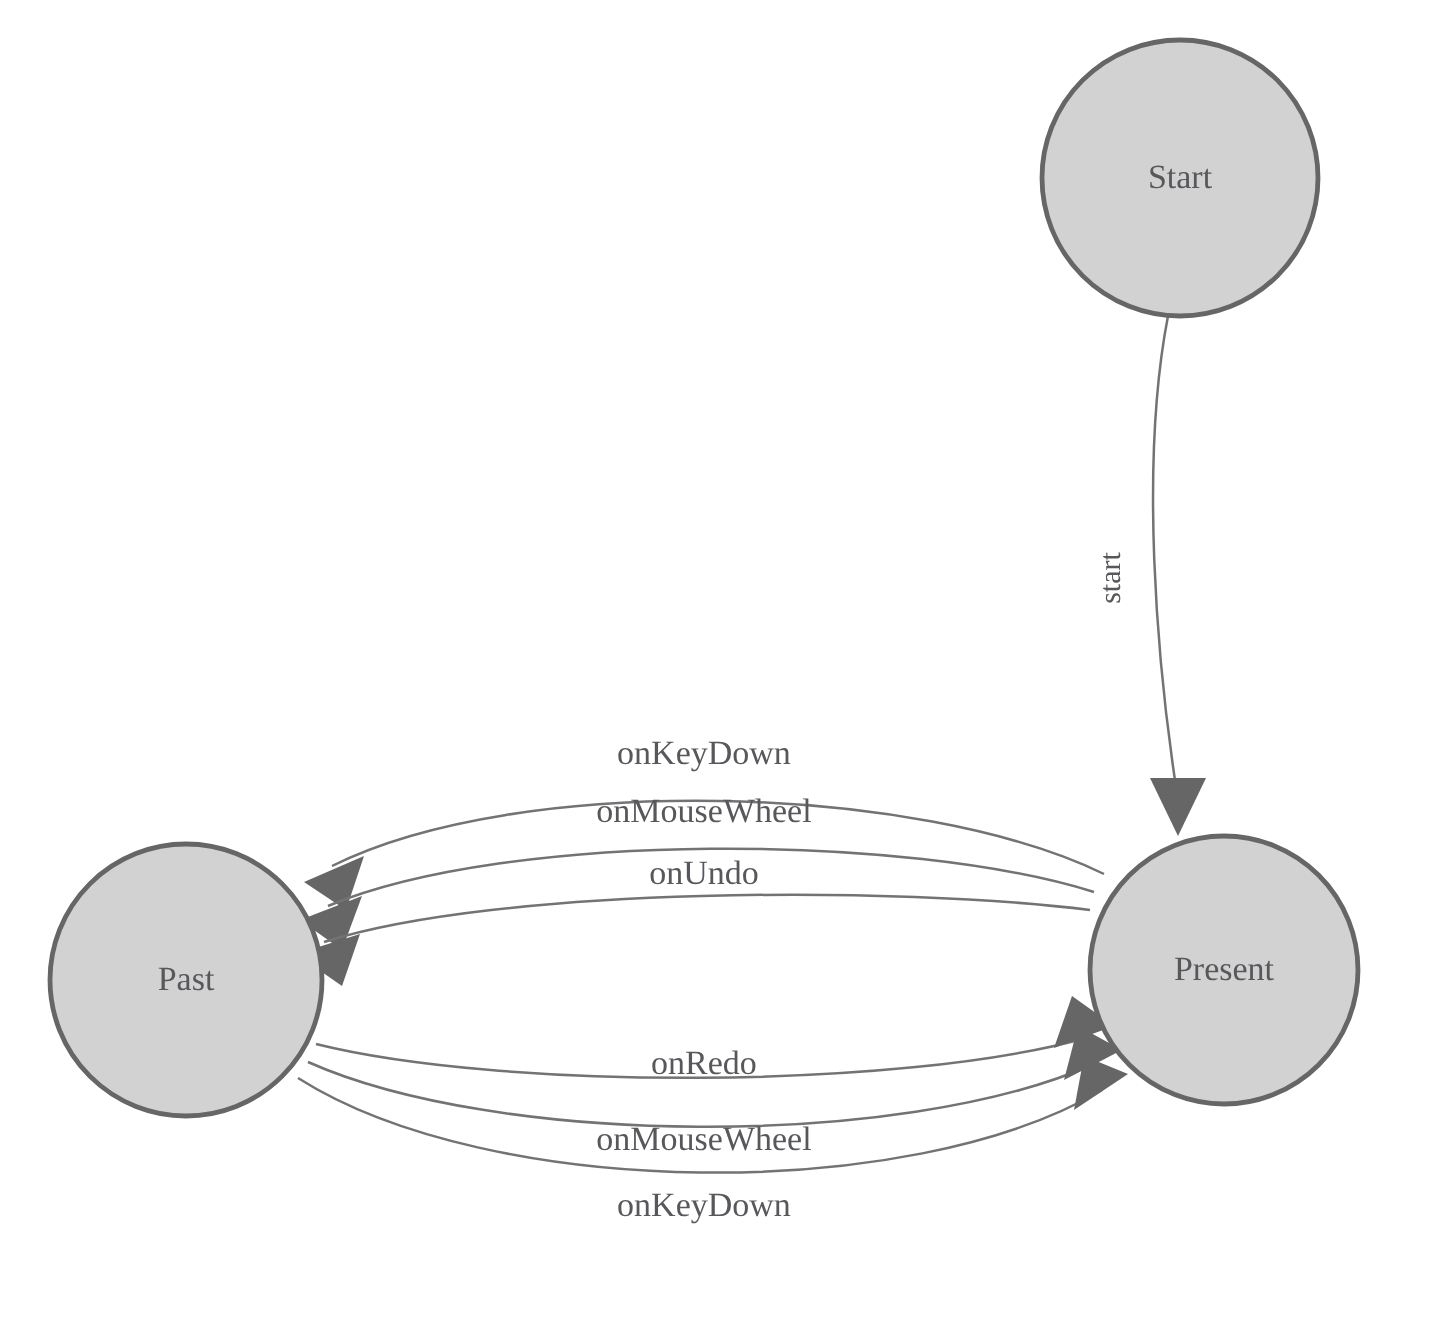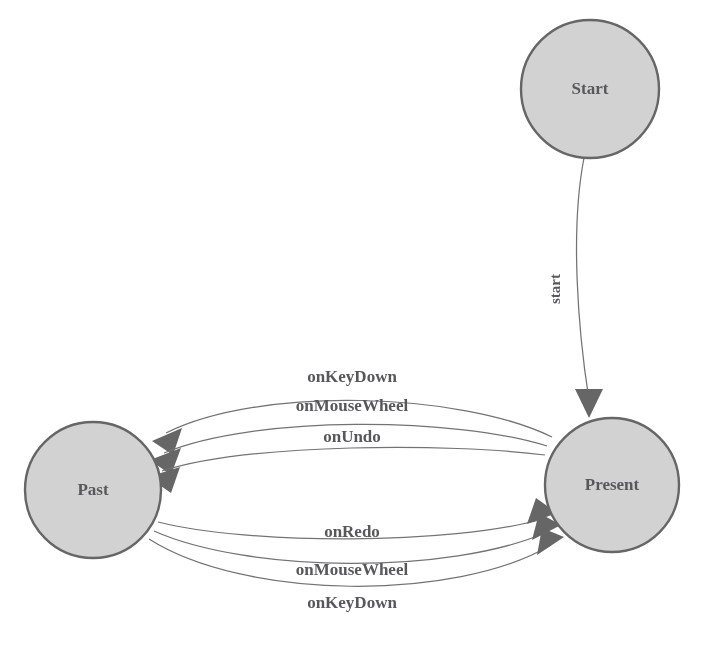--- a/index.html
+++ b/index.html
@@ -11,21 +11,20 @@
   body {
     width: 721px;
     height: 670px;
     overflow: hidden;
     font-family: "Liberation Serif", "DejaVu Serif", serif;
   }
   #diagram-root {
     position: relative;
     width: 721px;
     height: 670px;
-    font-weight: bold;
   }
   svg#state-diagram {
     display: block;
     width: 721px;
     height: 670px;
   }
   .node-circle {
     fill: #d2d2d2;
     stroke: #666666;
     stroke-width: 2.4;

